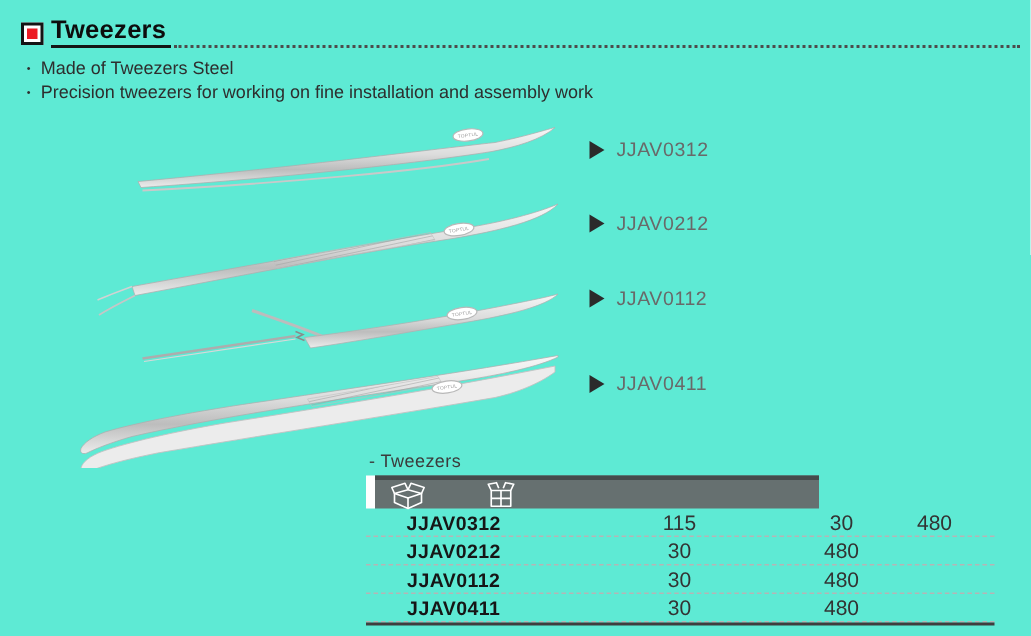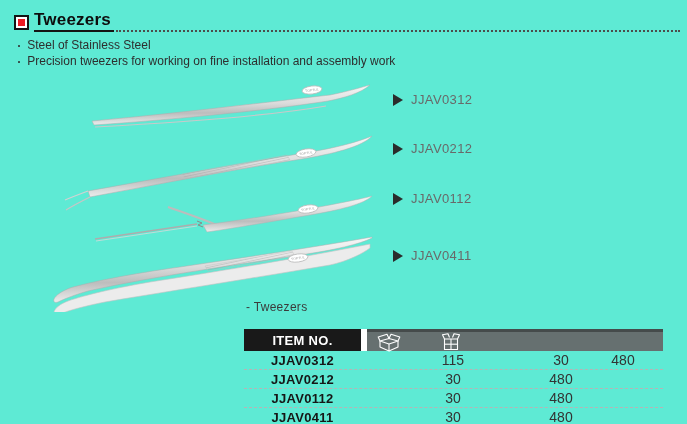--- a/index.html
+++ b/index.html
@@ -26,21 +26,21 @@
   .logo-text { font-size:3.2px; fill:#9a9a9a; text-anchor:middle; letter-spacing:.2px; }
 
   
   .prod-label { position:absolute; left:393px; display:flex; align-items:center; height:15px; }
   .tri { width:0; height:0; border-left:10px solid #2b2b2b; border-top:6px solid transparent;
          border-bottom:6px solid transparent; margin-right:8px; }
   .prod-code { font-size:13px; color:#696969; letter-spacing:.4px; }
 
   
   .table-block { position:absolute; left:244px; top:300px; width:419px; }
-  .tbl-caption { font-size:12px; color:#3b3b3b; margin:0 0 15px 2px; letter-spacing:.3px; }
+  .tbl-caption { font-size:12px; color:#3b3b3b; margin:0 0 3px 2px; letter-spacing:.3px; }
   .thead { display:flex; height:22px; }
   .th-item { width:117px; background:#191919; color:#fff; font-weight:bold; font-size:13px;
              display:flex; align-items:center; justify-content:center; letter-spacing:.3px; }
   .th-gap { width:6px; background:#fff; }
   .th-gray { width:296px; background:#667070; border-top:3px solid #454b4b; display:flex; }
   .th-gray .c-len { width:172px; color:#fff; font-weight:bold; font-size:12.5px;
                     display:flex; align-items:center; justify-content:center; letter-spacing:.3px; }
   .th-gray .c-q1 { width:44px; display:flex; align-items:center; justify-content:center; }
   .th-gray .c-q2 { width:80px; display:flex; align-items:center; justify-content:center; }
   .trow { display:grid; grid-template-columns:117px 6px 172px 44px 80px; height:19px;
@@ -59,21 +59,21 @@
     <span class="marker-sq">
         <span class="red"></span>
       </span>
     <span class="page-title">Tweezers</span>
     <span class="dotted-fill"></span>
   </div>
 
   <div class="features">
     <div class="feature">
       <span class="dot">•</span>
-      <span>Steel of Stainless Steel</span>
+      <span>Made of Tweezers Steel</span>
     </div>
     <div class="feature">
       <span class="dot">•</span>
       <span>Precision tweezers for working on fine installation and assembly work</span>
     </div>
   </div>
 
   <svg class="product-art" width="420" height="240" viewBox="0 0 420 240">
     <defs>
       <linearGradient id="steel" x1="0" y1="0" x2="0" y2="1">
@@ -144,21 +144,20 @@
   </div>
   <div class="prod-label" style="top:248px">
     <span class="tri"></span>
     <span class="prod-code">JJAV0411</span>
   </div>
 
   <div class="table-block">
     <div class="tbl-caption">- Tweezers</div>
 
     <div class="thead">
-      <div class="th-item">ITEM NO.</div>
       <div class="th-gap"></div>
       <div class="th-gray">
         <div class="c-q1">
           <svg width="26" height="20" viewBox="0 0 26 20">
             <g fill="none" stroke="#fff" stroke-width="1.1" stroke-linejoin="round">
               <path d="M4,9 L13,6.5 L22,9 L13,12 Z"></path>
               <path d="M4,9 L4,15 L13,19 L13,12"></path>
               <path d="M22,9 L22,15 L13,19"></path>
               <path d="M4,9 L2.2,5 L11,2.2 L13,6.5"></path>
               <path d="M13,6.5 L15,2.2 L23.8,5 L22,9"></path>

